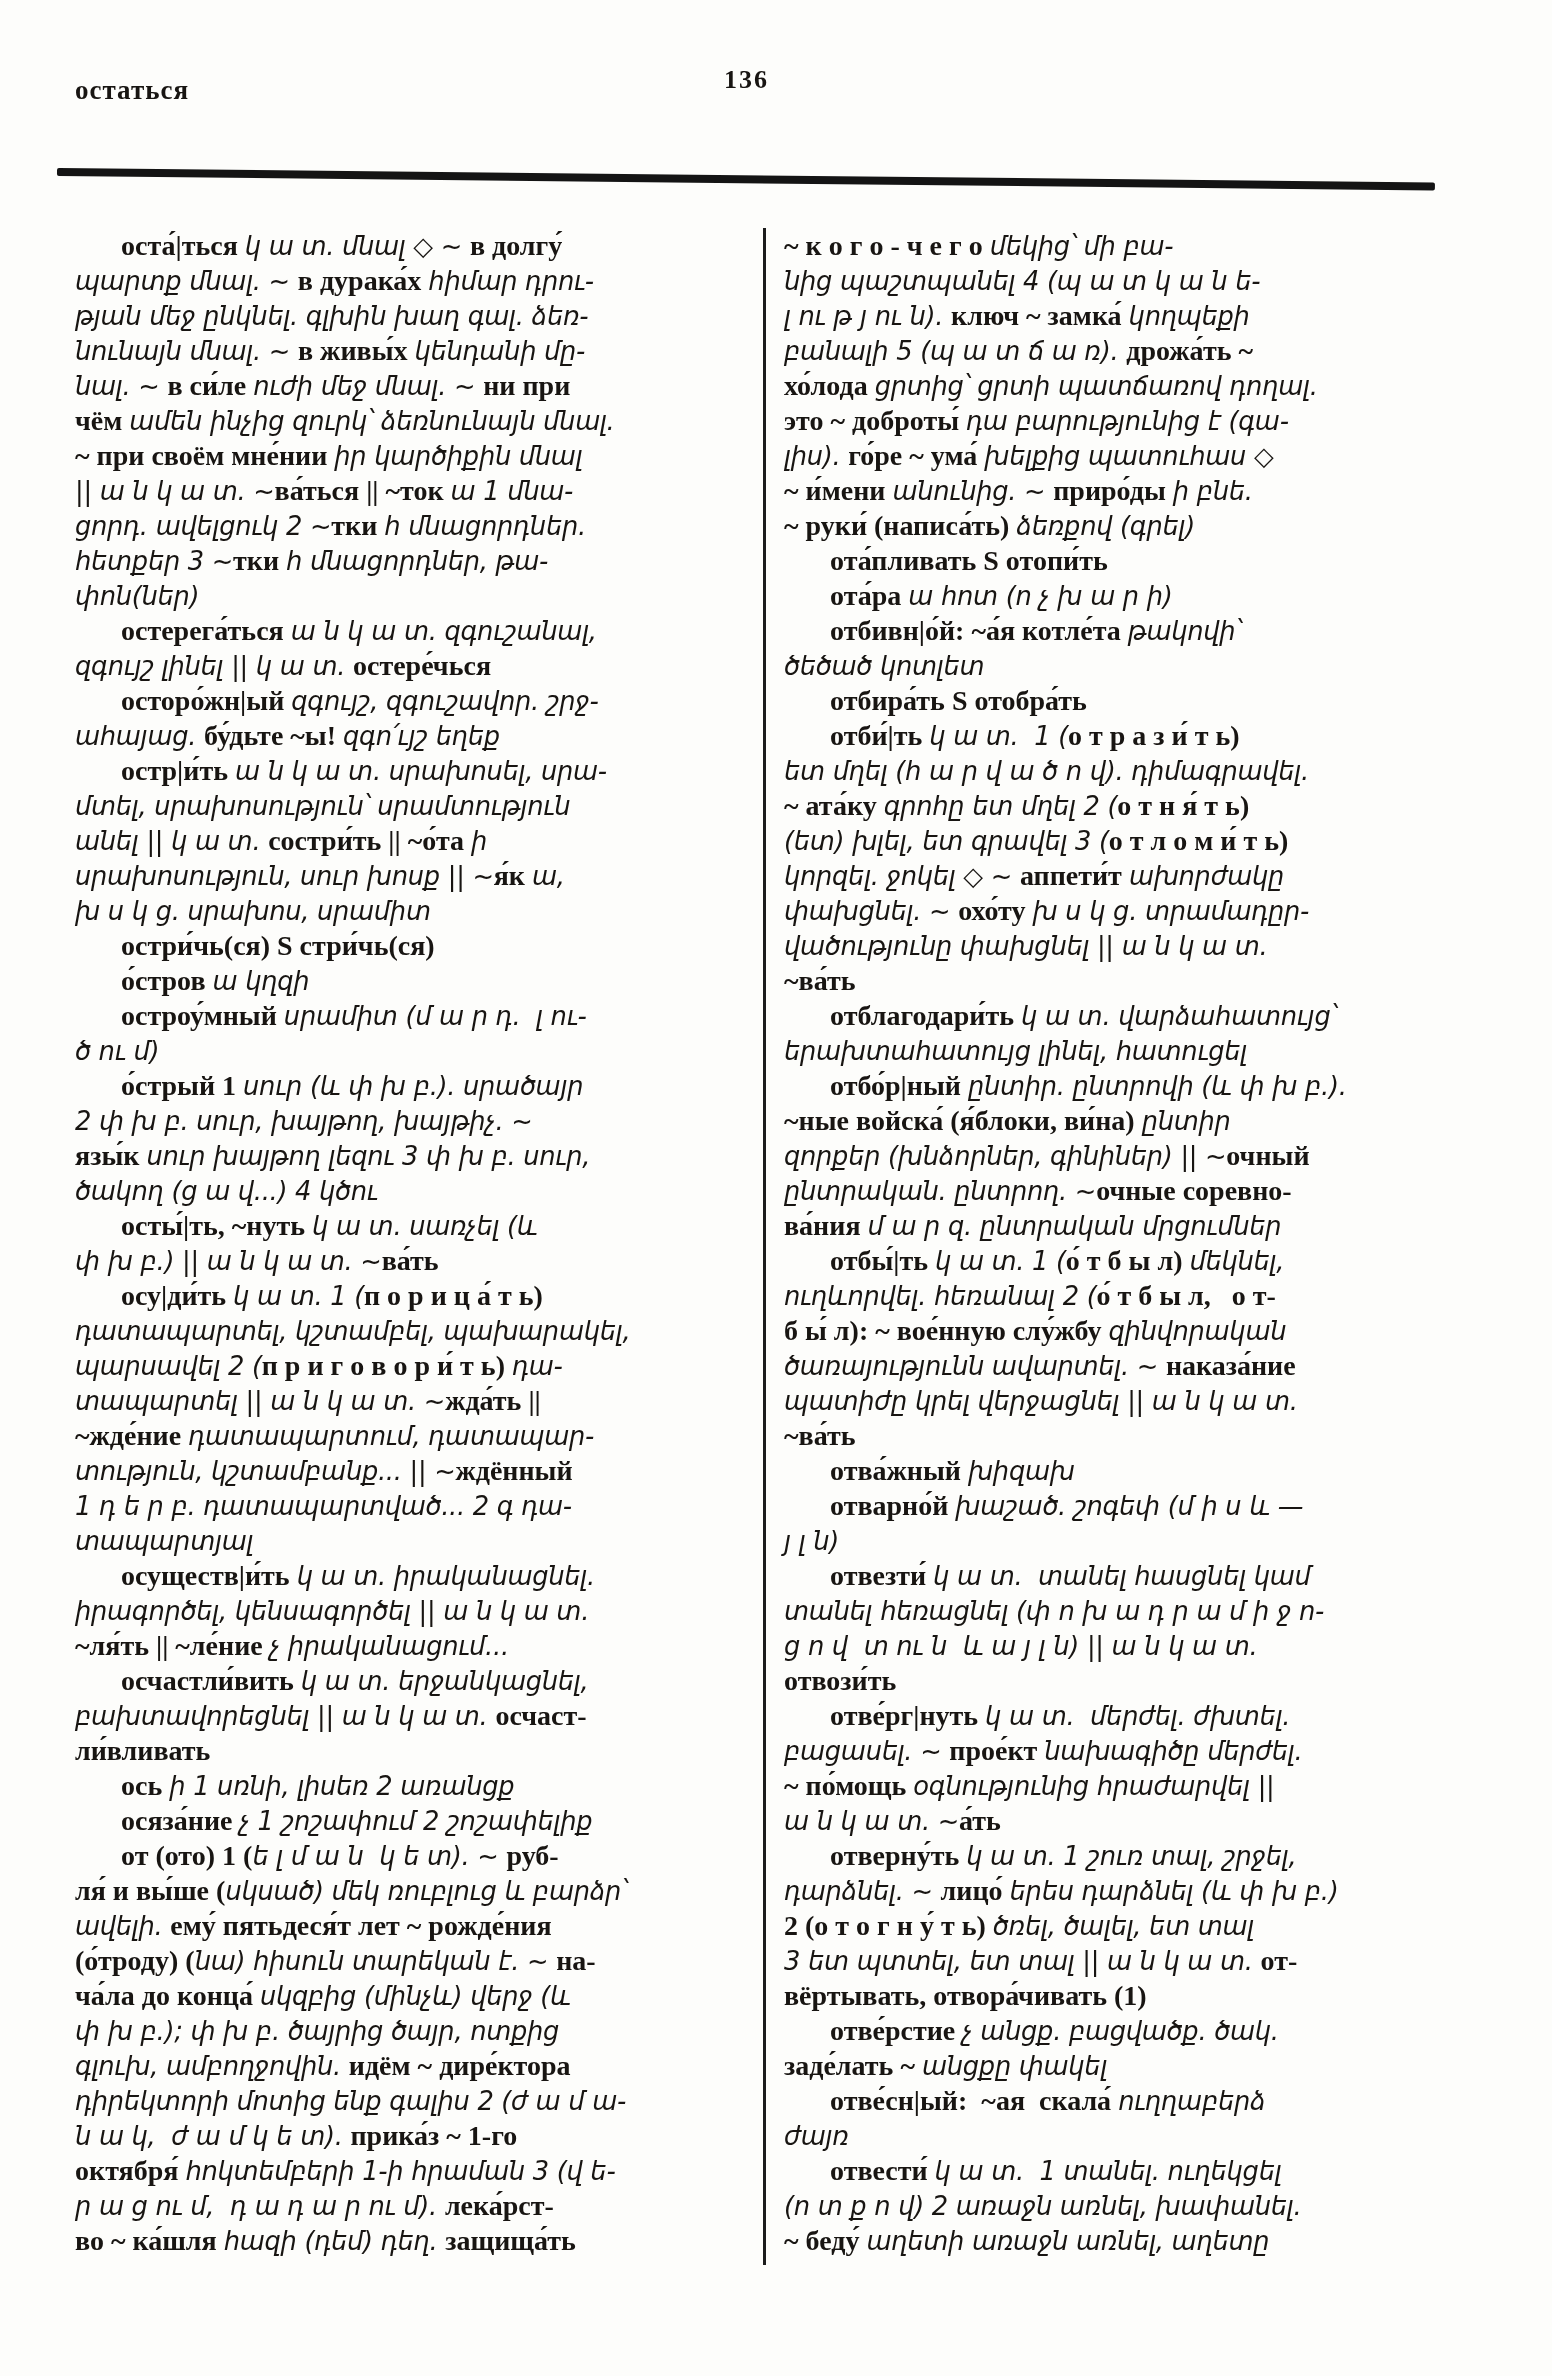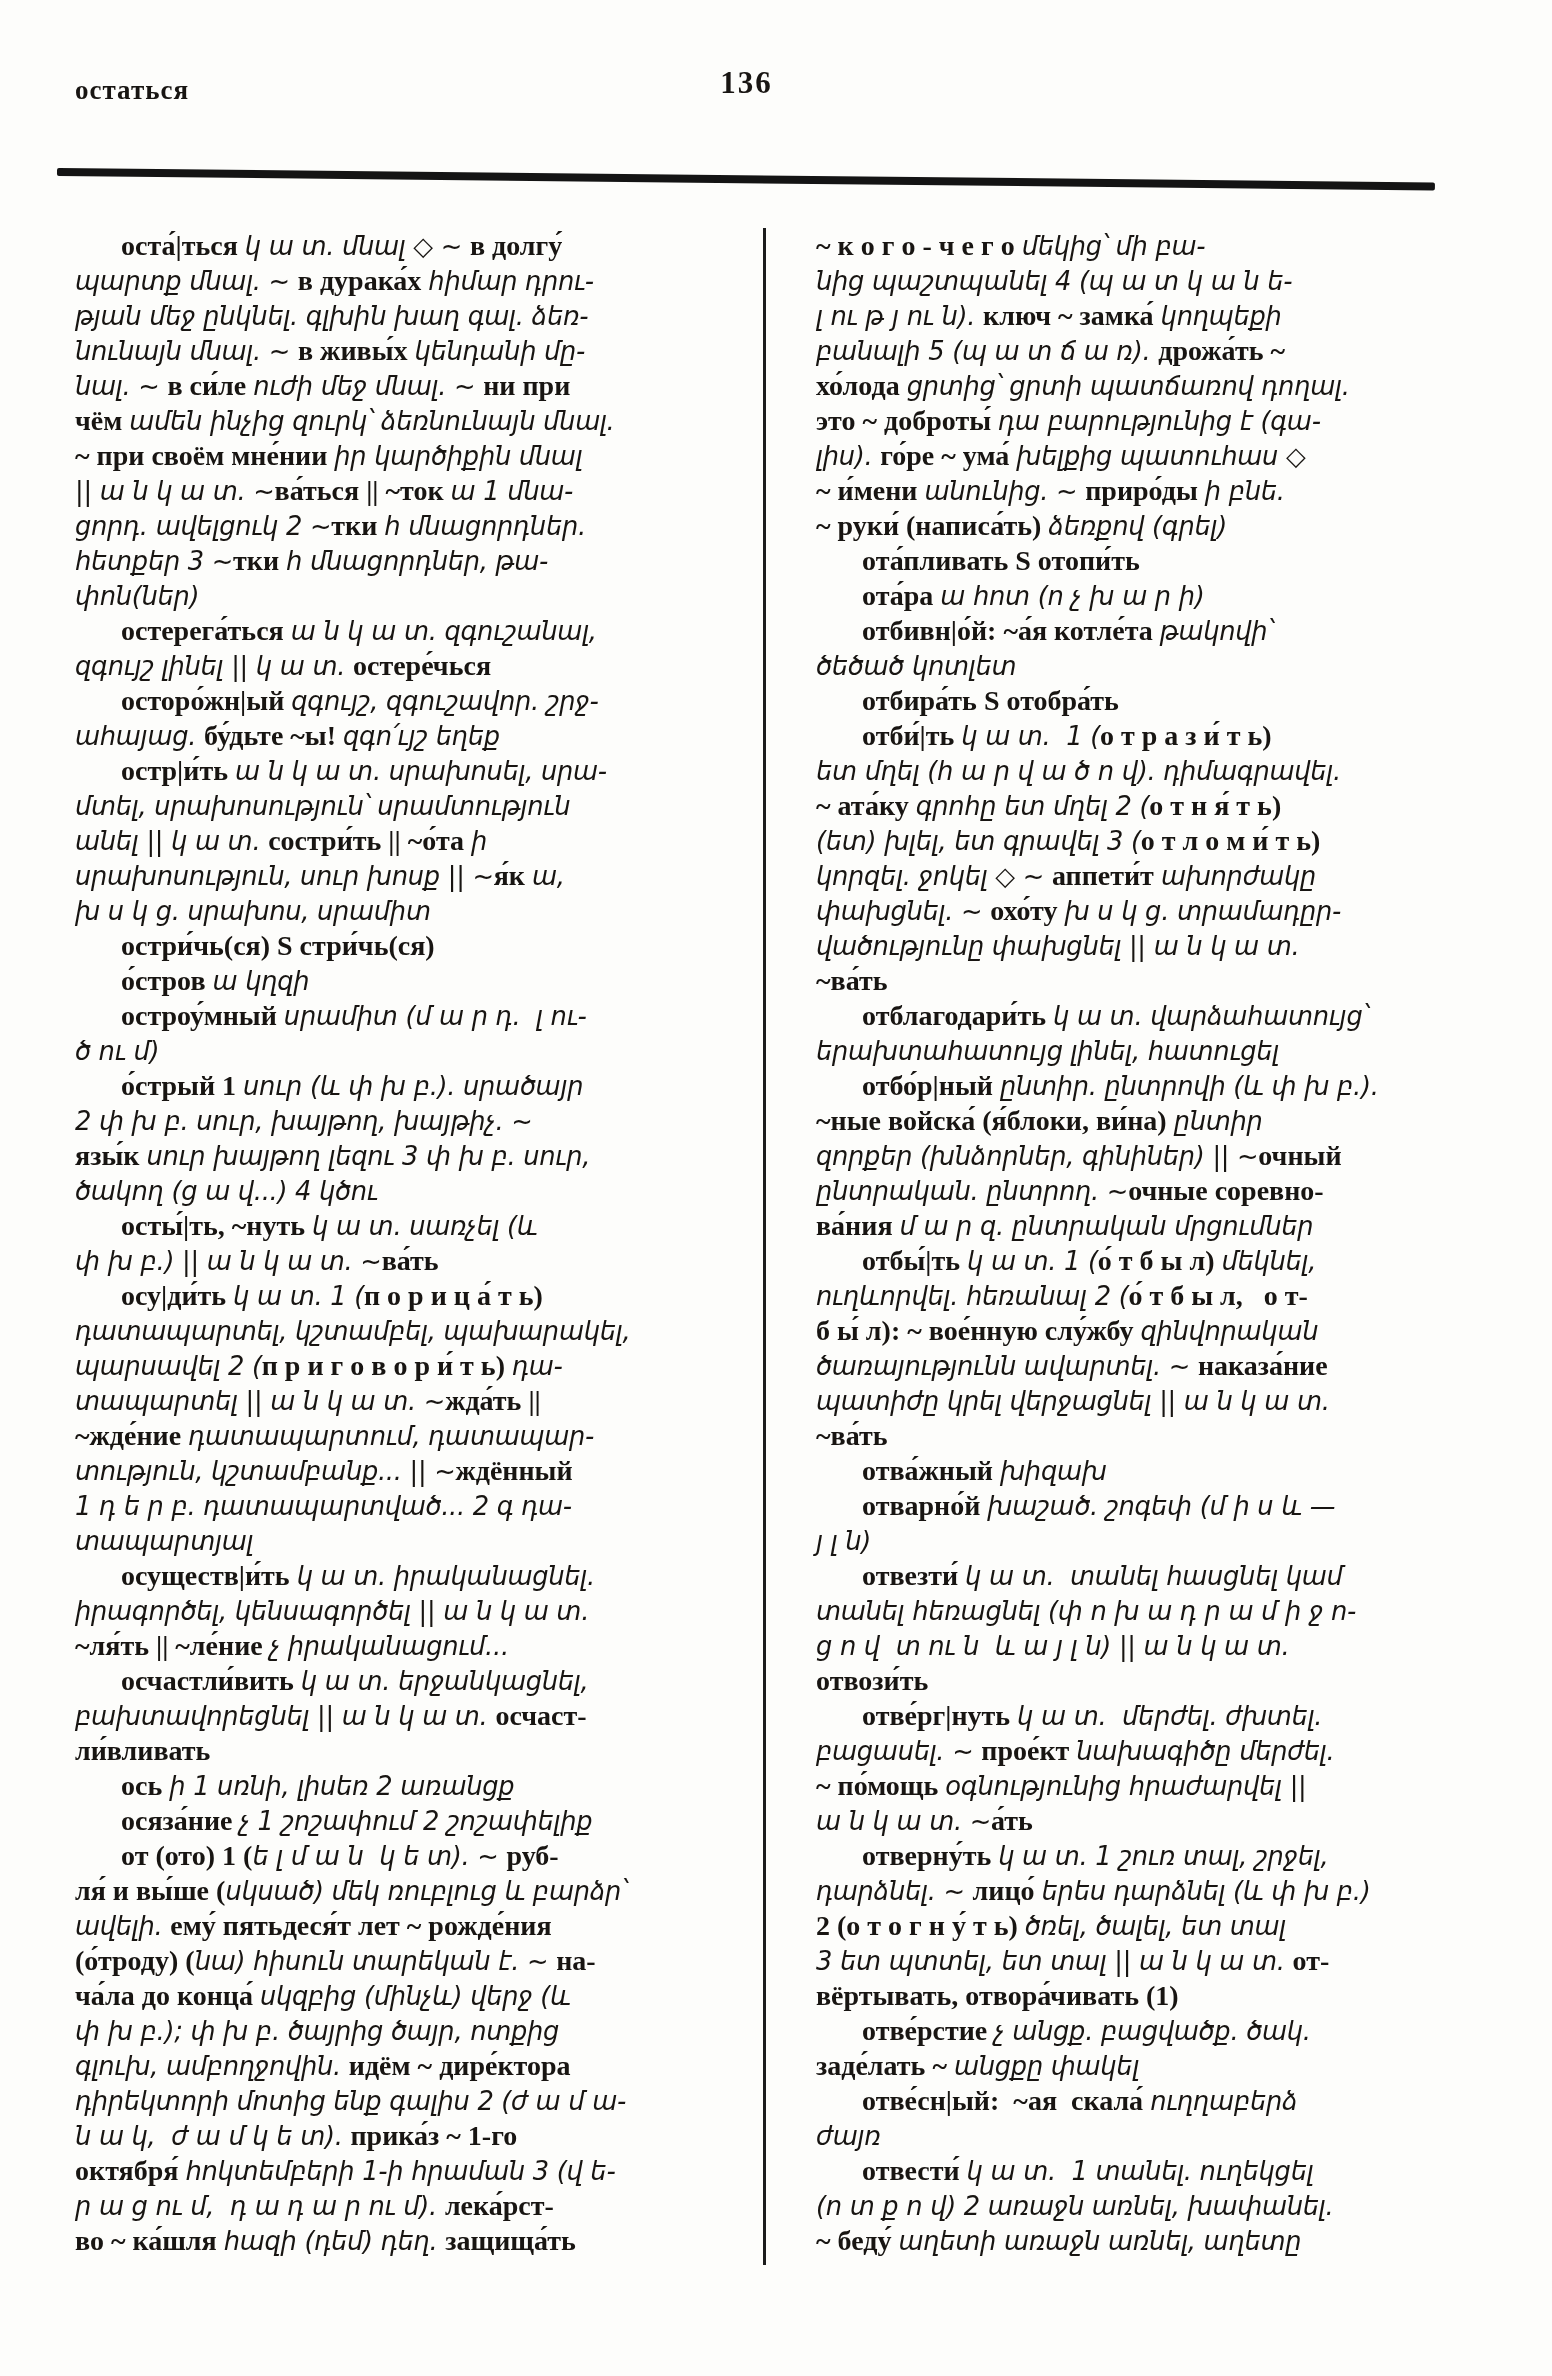--- a/index.html
+++ b/index.html
@@ -1,26 +1,26 @@
 <!DOCTYPE html>
 <html><head>
 <meta charset="utf-8">
 <style>
   html,body{margin:0;padding:0;background:#ffffff;}
   .page{position:relative;width:1552px;height:2376px;background:#fdfdfb;overflow:hidden;
         font-family:"Liberation Serif","DejaVu Serif",serif;color:#181512;}
   .header{position:absolute;top:0;left:0;width:1552px;height:158px;}
   .running-head{position:absolute;left:75px;top:75px;font-size:27px;font-weight:700;letter-spacing:1px;}
-  .page-number{position:absolute;left:677px;top:65px;width:139px;text-align:center;font-size:31px;font-weight:700;letter-spacing:2px;}
+  .page-number{position:absolute;left:677px;top:65px;width:139px;text-align:center;font-size:26px;font-weight:700;letter-spacing:2px;}
   .rule{position:absolute;left:57px;top:168px;width:1378px;height:8px;background:#141414;
         transform:rotate(0.6deg);transform-origin:left center;border-radius:2px;}
   .divider{position:absolute;left:763px;top:228px;width:3px;height:2037px;background:#1c1c1c;}
   .col{position:absolute;top:224px;font-size:28px;line-height:44px;white-space:pre;}
   .col-left{left:75px;width:687px;}
-  .col-right{left:784px;width:705px;margin-left:32px;}
+  .col-right{left:784px;width:705px;}
   .line{height:35px;}
   .entry{text-indent:46px;}
   .run-ru{font-weight:700;font-family:"Liberation Serif","DejaVu Serif",serif;}
   .run-hy{font-style:italic;font-family:"DejaVu Sans","DejaVu Serif",sans-serif;font-size:0.92em;letter-spacing:-0.3px;}
 </style>
 </head>
 <body>
 
 <div class="page">
   <div class="header">

